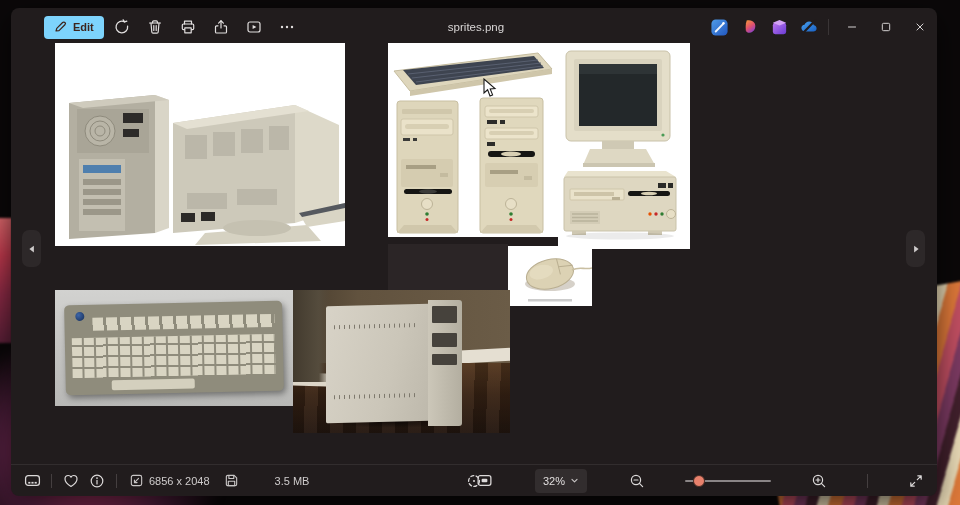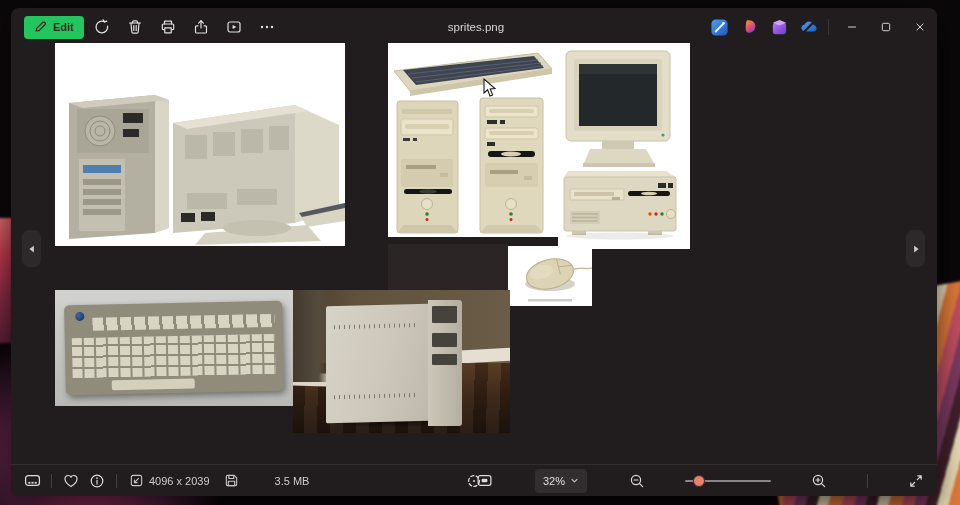--- a/index.html
+++ b/index.html
@@ -19,21 +19,21 @@
 
   
   .window { position:absolute; left:11px; top:8px; width:926px; height:488px;
     background:#211c1d; border-radius:8px; overflow:hidden;
     box-shadow:0 10px 30px rgba(0,0,0,.65); }
 
   
   .titlebar { position:absolute; left:0; top:0; right:0; height:38px; display:flex; align-items:center; }
   .tb-left { display:flex; align-items:center; gap:4px; padding-left:13px; }
   .edit-btn { display:flex; align-items:center; gap:6px; height:23px; padding:0 10px;
-    background:#22c55e; border-radius:4px; color:#3c241c; font-size:11px; font-weight:bold; cursor:pointer; }
+    background:#7dd3fc; border-radius:4px; color:#3c241c; font-size:11px; font-weight:bold; cursor:pointer;margin-left:20px; }
   .tb-icon-btn { width:29px; height:29px; display:flex; align-items:center; justify-content:center;
     border-radius:4px; cursor:pointer; }
   .icon { display:block; }
   .win-title { position:absolute; left:4px; right:0; top:0; height:38px; display:flex;
     align-items:center; justify-content:center; color:#d8d5d5; font-size:11.5px; pointer-events:none; }
   .tb-right { position:absolute; right:0; top:0; height:38px; display:flex; align-items:center; }
   .app-icon-btn { width:30px; height:30px; display:flex; align-items:center; justify-content:center; cursor:pointer; }
   .tb-divider { width:1px; height:16px; background:#3a3536; margin:0 6px 0 4px; }
   .win-ctrl { width:34px; height:30px; display:flex; align-items:center; justify-content:center; cursor:pointer; }
 
@@ -435,21 +435,21 @@
             <path d="M8 7.4 V11"></path>
             <circle cx="8" cy="5.1" r="0.9" fill="#dcd9d9" stroke="none"></circle>
           </svg>
         </div>
         <div class="sb-sep"></div>
         <div class="sb-meta">
           <svg width="15" height="15" viewBox="0 0 16 16" fill="none" stroke="#c8c5c5" stroke-width="1.2" stroke-linecap="round" stroke-linejoin="round">
             <rect x="2.5" y="2.5" width="11" height="11" rx="2"></rect>
             <path d="M10.2 5.8 L5.8 10.2 M5.8 7.4 V10.2 H8.6"></path>
           </svg>
-          <span>4096 x 2039</span>
+          <span>6856 x 2048</span>
         </div>
         <div class="sb-meta" style="margin-left:14px;gap:36px;">
           <svg width="15" height="15" viewBox="0 0 16 16" fill="none" stroke="#c8c5c5" stroke-width="1.2" stroke-linejoin="round">
             <path d="M2.5 4 C2.5 3.2 3.2 2.5 4 2.5 H10.8 L13.5 5.2 V12 C13.5 12.8 12.8 13.5 12 13.5 H4 C3.2 13.5 2.5 12.8 2.5 12 Z"></path>
             <rect x="5.2" y="2.6" width="5.2" height="3.2"></rect>
             <rect x="4.6" y="8.8" width="6.8" height="4.6"></rect>
           </svg>
           <span>3.5 MB</span>
         </div>
       </div>

